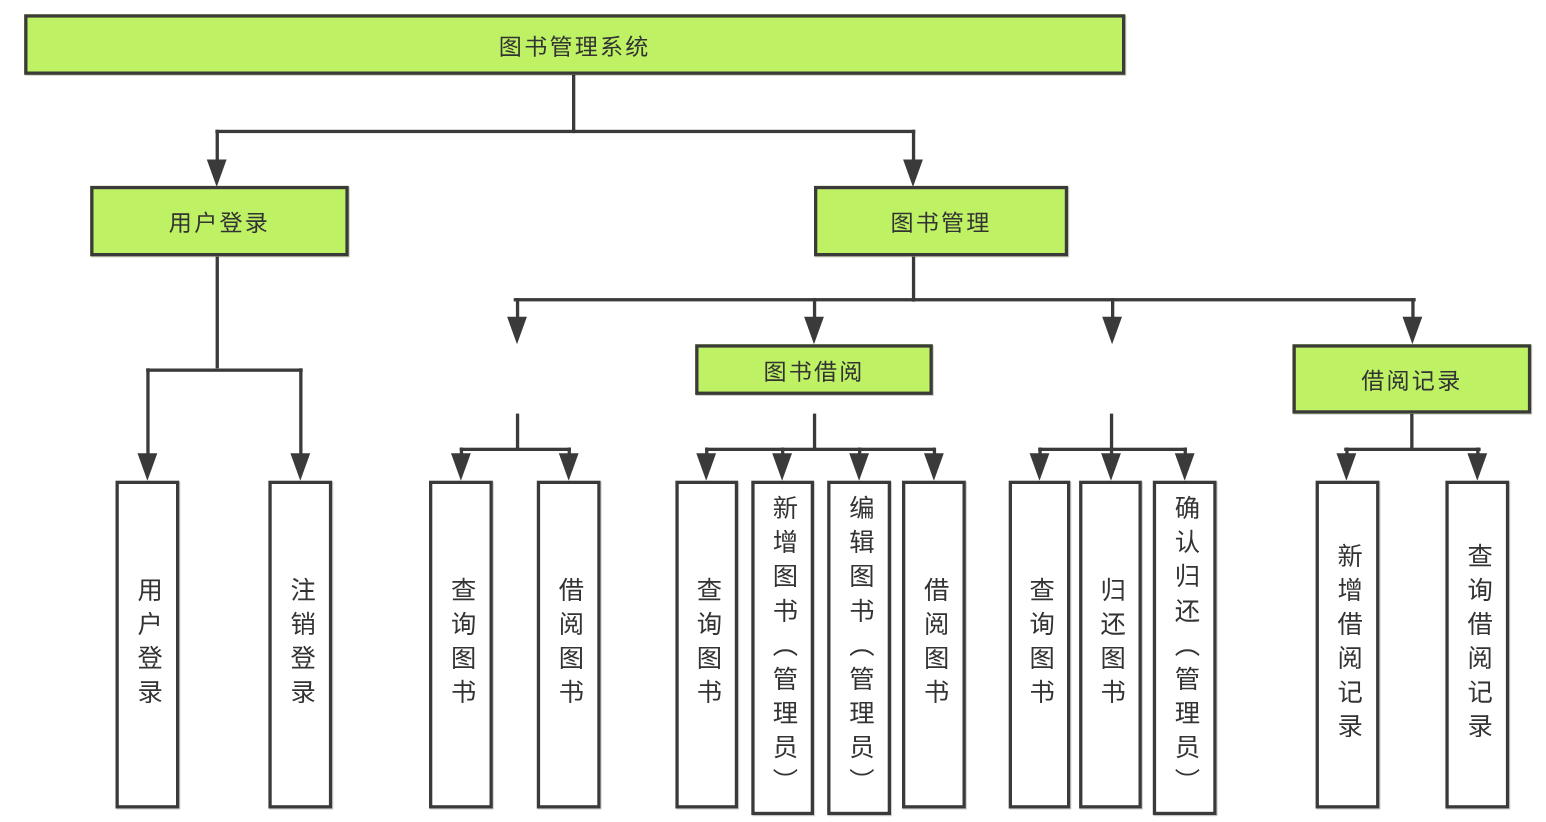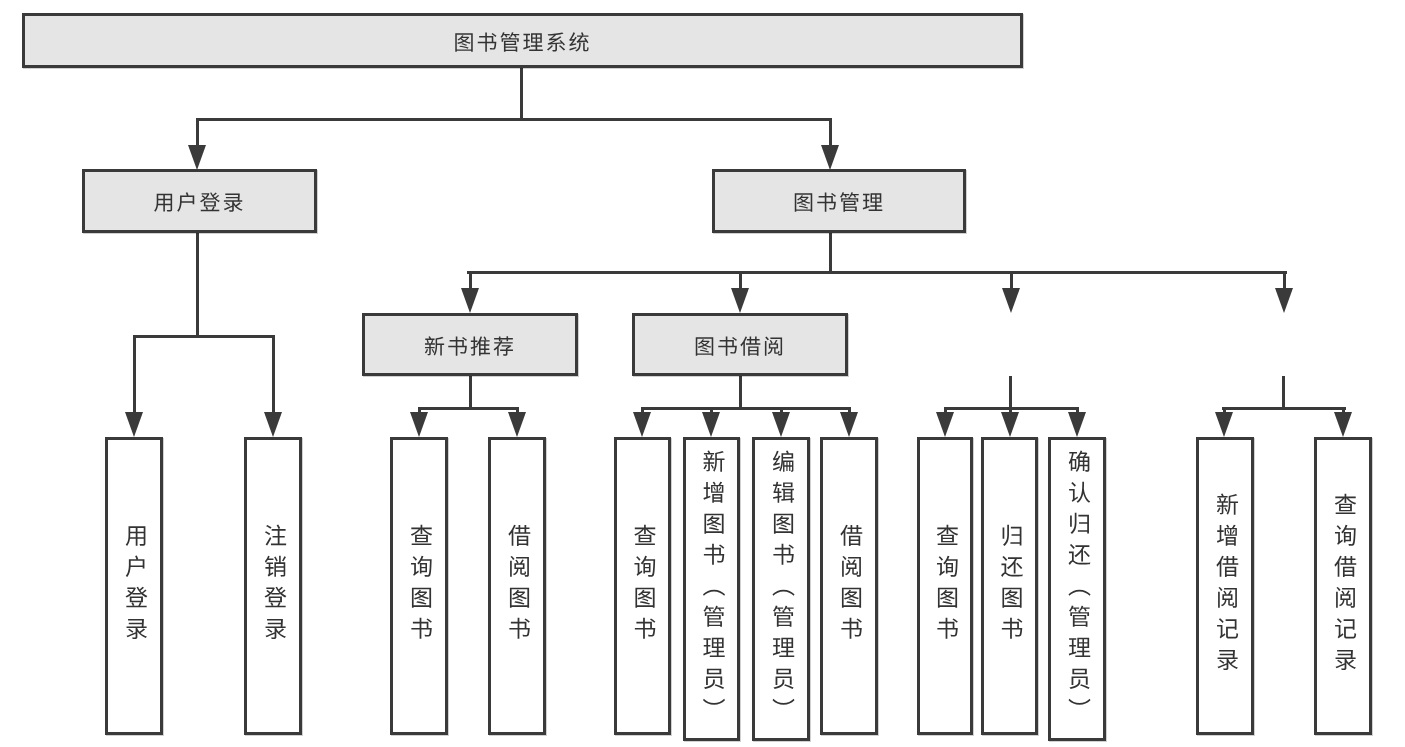--- a/index.html
+++ b/index.html
@@ -17,21 +17,21 @@
   .vline{position:absolute;width:3px;background:var(--line);}
   .hline{position:absolute;height:3px;background:var(--line);}
   .ahead{
     position:absolute;width:0;height:0;
     border-left:9px solid transparent;border-right:9px solid transparent;
     border-top:25px solid var(--line);
   }
   
   .box{
     position:absolute;box-sizing:border-box;border:3px solid var(--line);
-    background:#e5e5e5;display:flex;align-items:center;justify-content:center;
+    background:#bef264;display:flex;align-items:center;justify-content:center;
     font-size:21px;color:var(--text);letter-spacing:2px;white-space:nowrap;
     box-shadow:1px 1px 0 rgba(0,0,0,0.18);
   }
   .vbox{
     position:absolute;box-sizing:border-box;border:3px solid var(--line);
     background:#fff;display:flex;align-items:center;justify-content:center;
     box-shadow:1px 1px 0 rgba(0,0,0,0.18);overflow:hidden;
   }
   .vtext{
     writing-mode:vertical-rl;text-orientation:mixed;
@@ -102,24 +102,24 @@
   <div class="vline" style="left:1282px;top:376px;height:34px"></div>
   <div class="hline" style="left:1222px;top:407px;width:124px"></div>
   <div class="vline" style="left:1223px;top:407px;height:8px"></div>
   <div class="ahead" style="left:1215px;top:412px"></div>
   <div class="vline" style="left:1342px;top:407px;height:8px"></div>
   <div class="ahead" style="left:1334px;top:412px"></div>
 
   <div class="box" style="left:22px;top:13px;width:1001px;height:55px">图书管理系统</div>
 
   <div class="box" style="left:82px;top:169px;width:235px;height:64px">用户登录</div>
-  <div class="box" style="left:712px;top:169px;width:254px;height:64px">图书管理</div>
+  <div class="box" style="left:740px;top:169px;width:231px;height:64px">图书管理</div>
 
-  <div class="box" style="left:362px;top:313px;width:216px;height:63px">新书推荐</div>
-  <div class="box" style="left:632px;top:313px;width:216px;height:63px">图书借阅</div>
+  <div class="box" style="left:632px;top:313px;width:216px;height:46px">图书借阅</div>
+  <div class="box" style="left:1175px;top:313px;width:217px;height:63px">借阅记录</div>
 
   <div class="vbox" style="left:105px;top:437px;width:58px;height:298px">
     <span class="vtext">用户登录</span>
   </div>
   <div class="vbox" style="left:244px;top:437px;width:58px;height:298px">
     <span class="vtext">注销登录</span>
   </div>
 
   <div class="vbox" style="left:390px;top:437px;width:58px;height:298px">
     <span class="vtext">查询图书</span>

